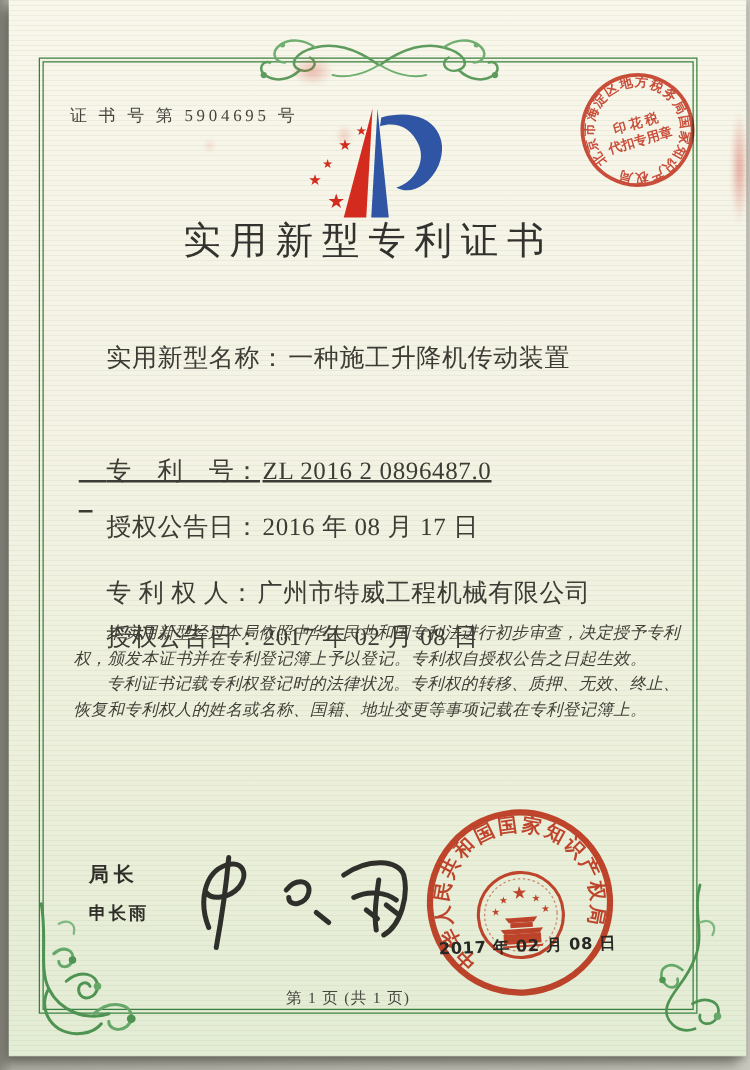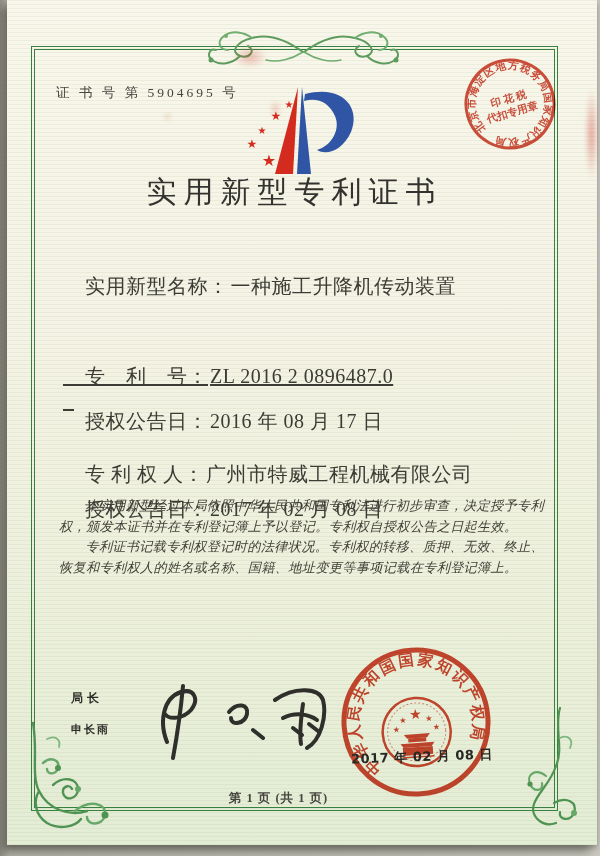--- a/index.html
+++ b/index.html
@@ -28,23 +28,23 @@
     left:24px;top:172px;width:527px;text-align:center;
     font-size:30px;font-weight:400;letter-spacing:7px;color:#33322e;
   }
   .field{left:56px;font-size:20px;color:#3c3b34;font-weight:500;white-space:pre;letter-spacing:.5px;}
   .field .flabel{margin-right:2px;}
   #paragraphs{
     left:52px;top:496px;width:492px;font-size:13.2px;line-height:20.5px;
     color:#413f37;font-style:italic;letter-spacing:.3px;
   }
   #paragraphs p{margin:0;text-indent:2em;}
-  #director-title{left:64px;top:690px;font-size:12px;letter-spacing:4px;color:#2f2e29;font-weight:600;}
-  #director-name{left:64px;top:722px;font-size:11px;letter-spacing:2px;color:#2f2e29;font-weight:600;}
-  #footer{left:24px;top:790px;width:495px;text-align:center;font-size:12.5px;letter-spacing:1px;color:#46453f;font-weight:bold;}
+  #director-title{left:64px;top:690px;font-size:16px;letter-spacing:4px;color:#2f2e29;font-weight:600;}
+  #director-name{left:64px;top:722px;font-size:14px;letter-spacing:2px;color:#2f2e29;font-weight:600;}
+  #footer{left:24px;top:790px;width:495px;text-align:center;font-size:12.5px;letter-spacing:1px;color:#46453f;}
   #seal-date{
     left:340px;top:748px;width:150px;text-align:center;
     font-family:"DejaVu Sans","Liberation Sans",sans-serif;
     font-size:13px;color:#272723;letter-spacing:.5px;transform:rotate(-2deg);z-index:6;font-weight:600;
   }
   svg{overflow:visible;}
   .smudge{border-radius:50%;filter:blur(2px);}
   #smudge1{left:226px;top:46px;width:34px;height:22px;background:radial-gradient(closest-side,rgba(205,45,30,.30),rgba(205,45,30,0));}
   #smudge2{left:578px;top:88px;width:13px;height:92px;background:radial-gradient(closest-side,rgba(195,30,20,.38),rgba(195,30,20,0));}
   #smudge3{left:262px;top:100px;width:13px;height:17px;background:radial-gradient(closest-side,rgba(205,45,30,.22),rgba(205,45,30,0));}

